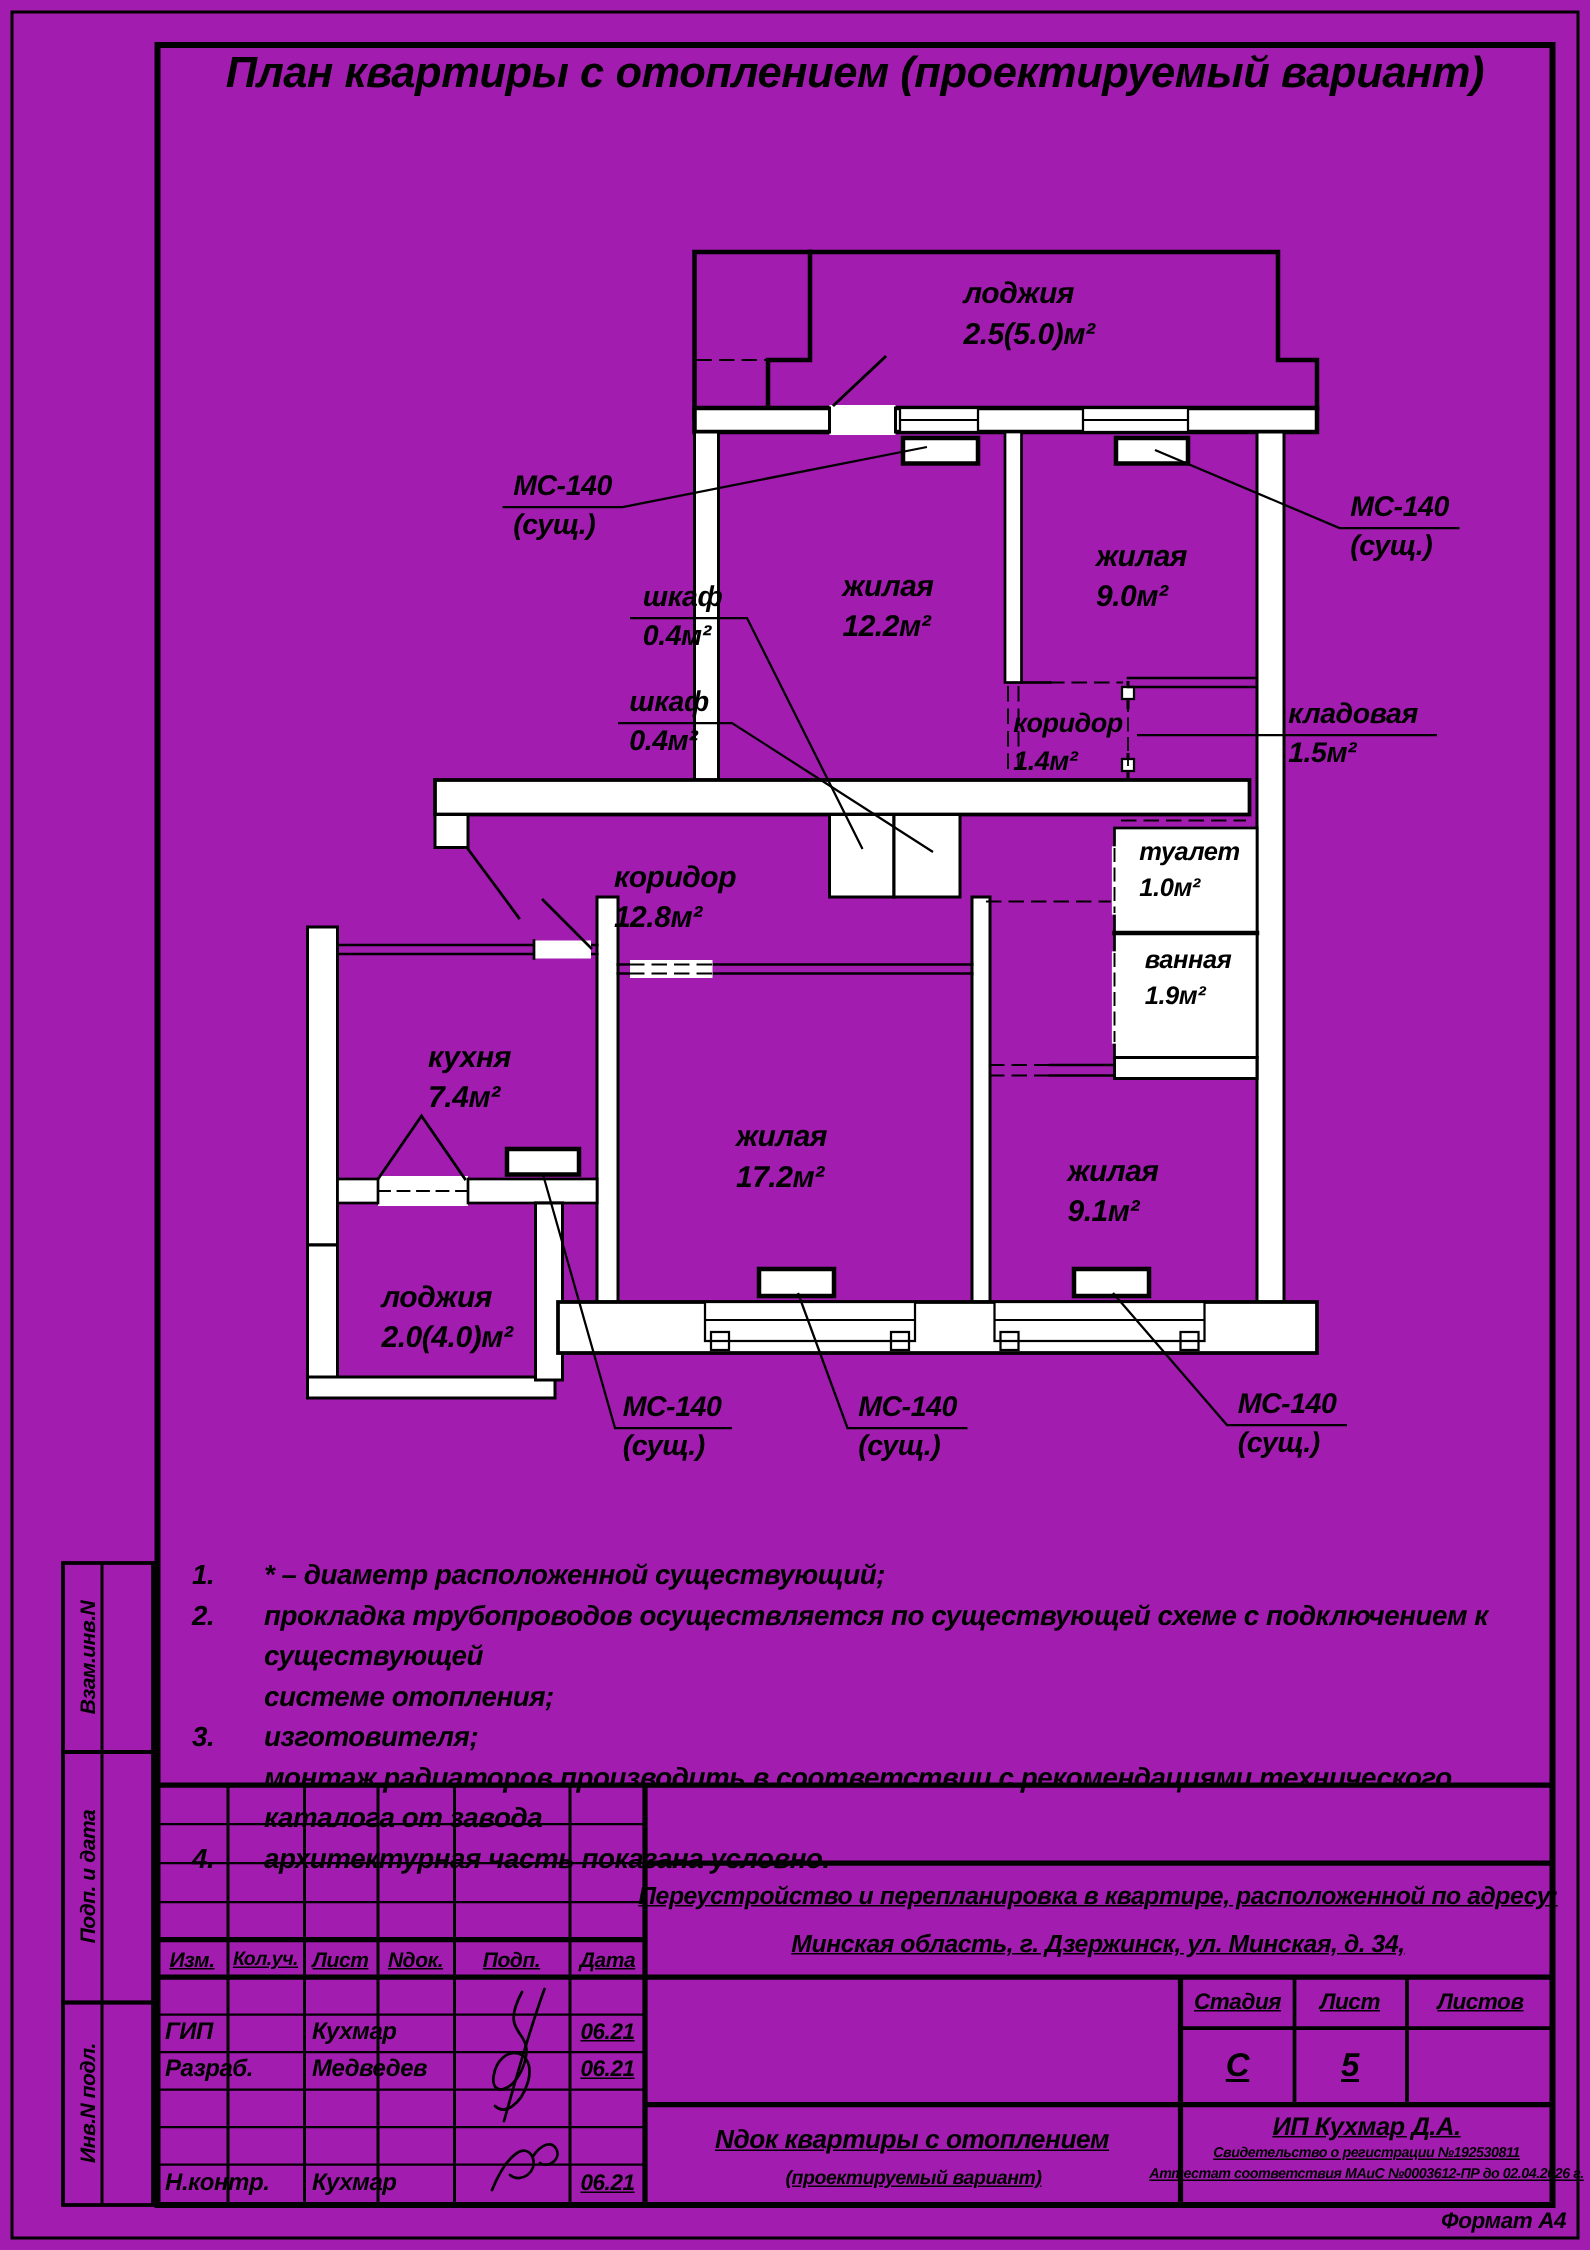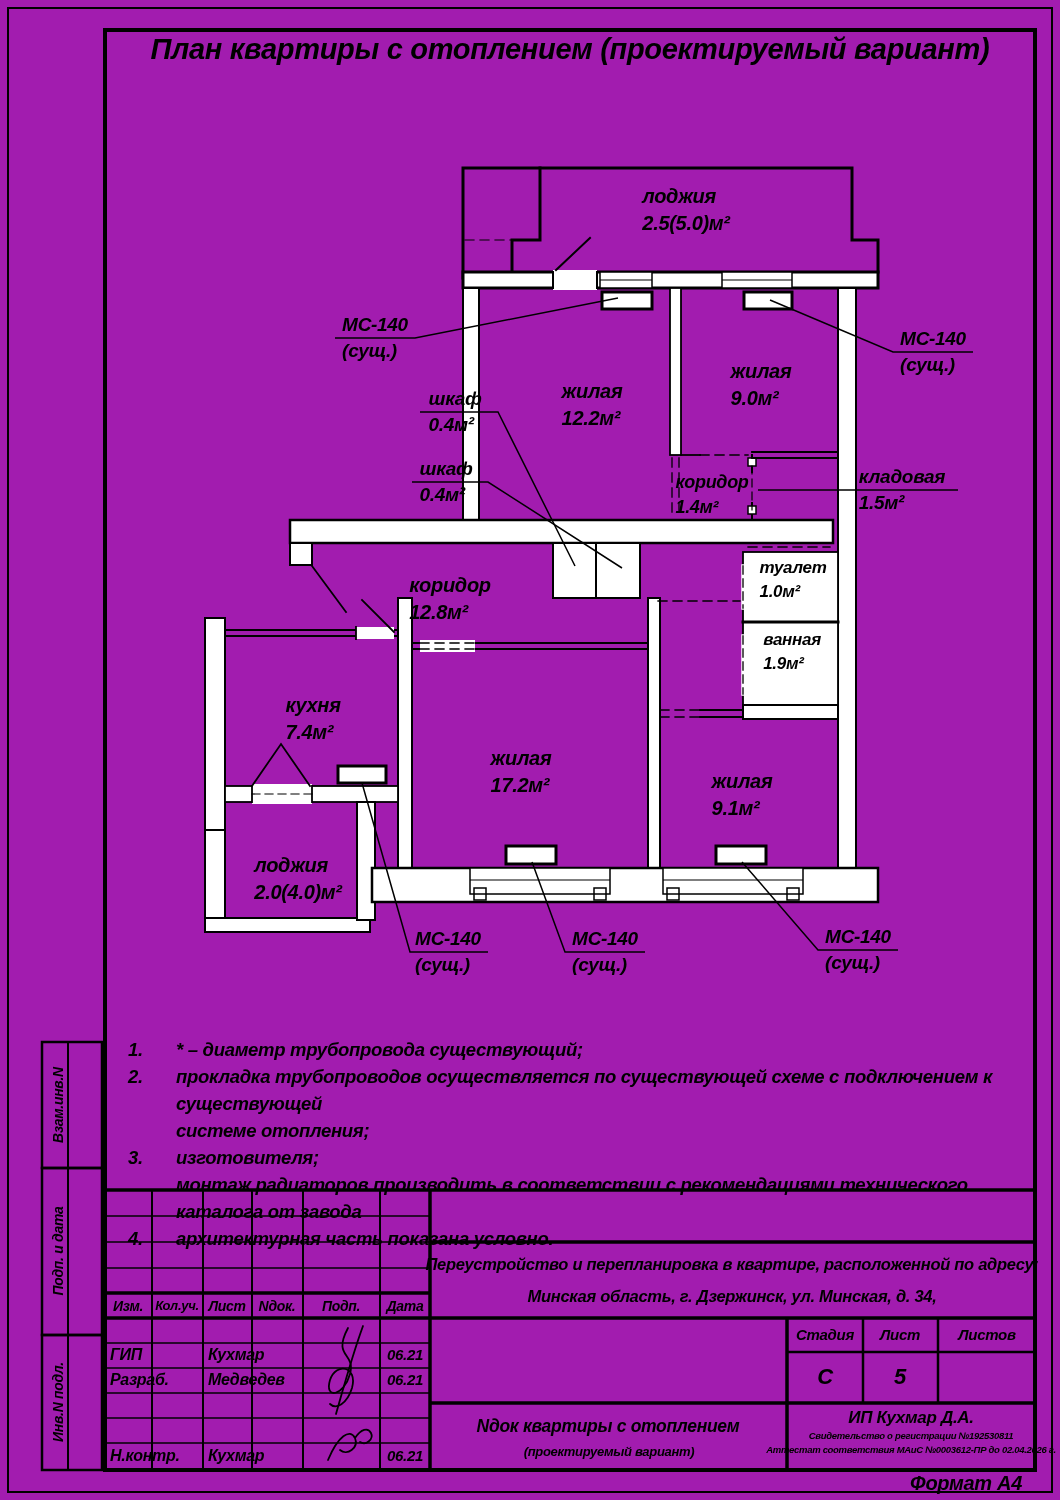--- a/index.html
+++ b/index.html
@@ -12,24 +12,24 @@
   .lbl{position:absolute;transform:translateX(-50%);text-align:left;white-space:nowrap;}
   .room-lbl{font-size:20px;line-height:27px;}
   .room-lbl.sm{font-size:18px;line-height:25px;}
   .room-lbl.xs{font-size:17px;line-height:24px;}
   .ref-lbl{font-size:19px;line-height:22px;}
   .ref-lbl .l2{margin-top:4px;}
   .notes{position:absolute;left:128px;top:1036px;width:870px;font-size:18.5px;line-height:27px;}
   .note{display:flex;align-items:flex-start;}
   .nnum{width:48px;flex:none;}
   .stamp-text{position:absolute;white-space:nowrap;}
-  .ctr{transform:translateX(-50%);}
+  .ctr{transform:translateX(-50%);text-decoration:underline;}
   .vlabel{position:absolute;transform:rotate(-90deg) translateX(-50%);transform-origin:left top;
           font-size:14px;white-space:nowrap;}
-  .fmt{position:absolute;right:38px;top:1472px;font-size:20px;}
+  .fmt{position:absolute;right:16px;top:1472px;font-size:15px;}
 </style>
 </head>
 <body>
 
 <div class="page">
 
   <svg class="linework" viewBox="0 0 1060 1500">
 
     <g stroke="#000" fill="none">
       <rect x="8" y="8" width="1044" height="1484" stroke-width="2"></rect>
@@ -277,21 +277,21 @@
   </div>
   <div class="lbl ref-lbl draft" style="left:858px;top:926px">
     <div>МС-140</div>
     <div class="l2">(сущ.)</div>
   </div>
 
   <div class="notes draft">
     <div class="note">
       <div class="nnum">1.</div>
       <div class="ntxt">
-          <div>* – диаметр трубопровода существующий;</div>
+          <div>* – диаметр расположенной существующий;</div>
         </div>
     </div>
     <div class="note">
       <div class="nnum">2.</div>
       <div class="ntxt">
         <div>прокладка трубопроводов осуществляется по существующей схеме с подключением к существующей</div>
         <div>системе отопления;</div>
       </div>
     </div>
     <div class="note">

